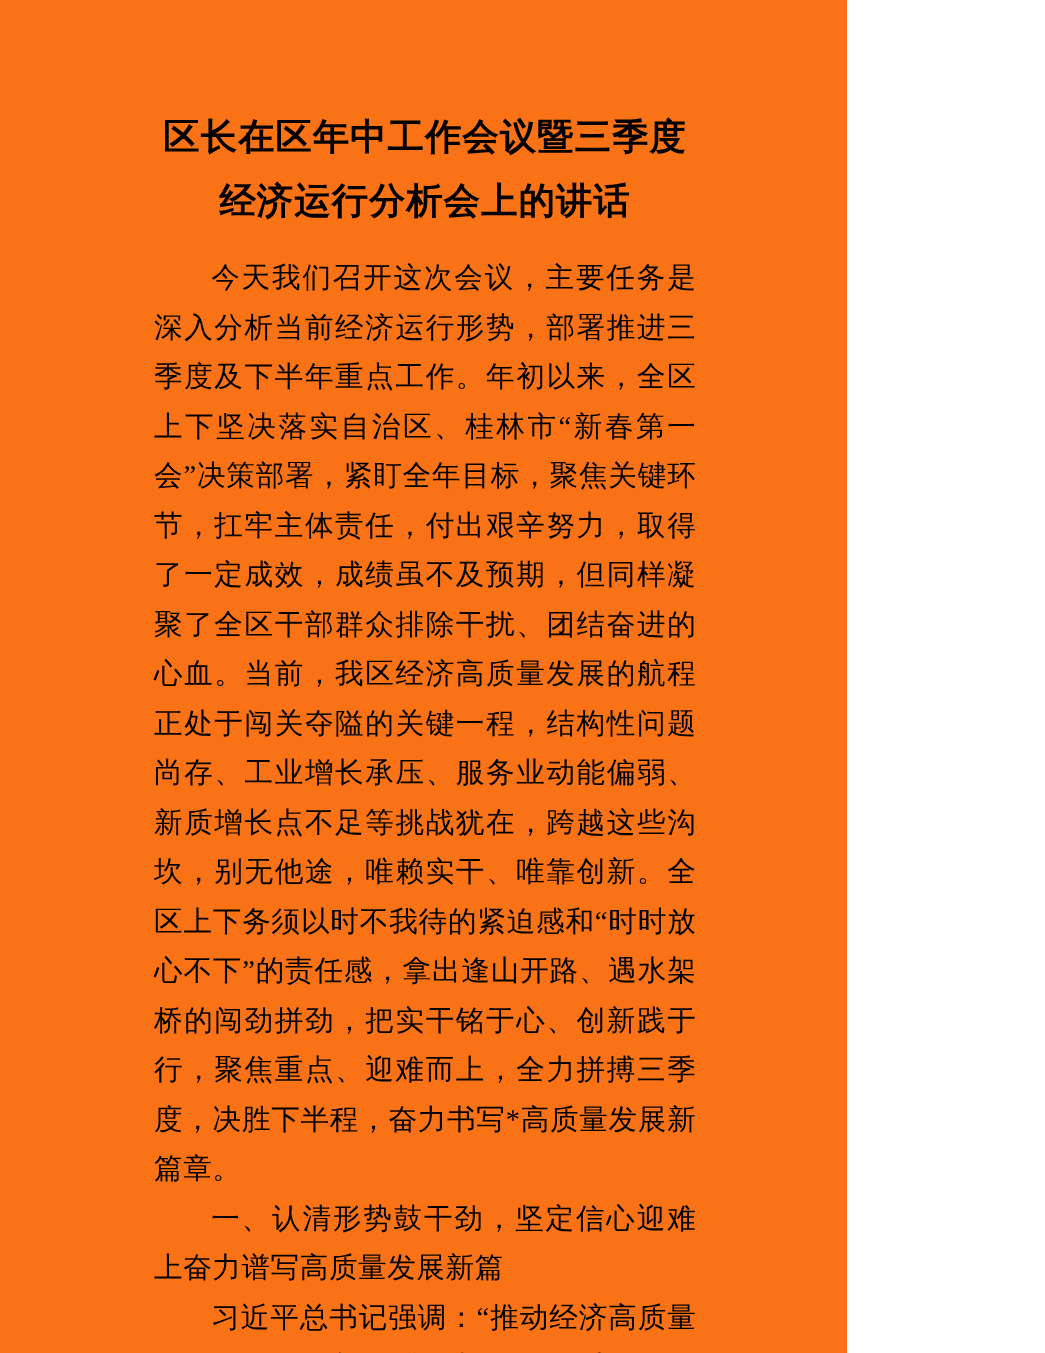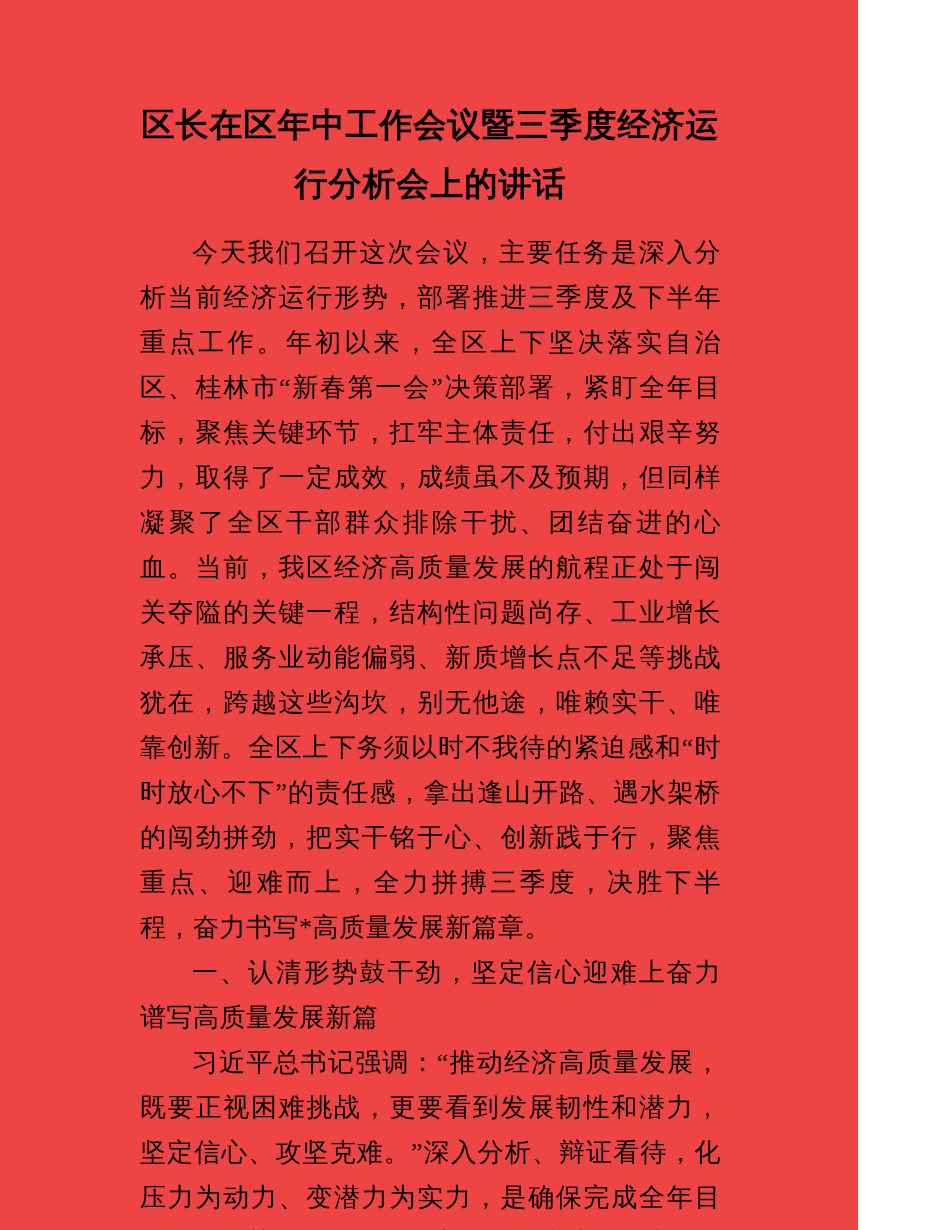--- a/index.html
+++ b/index.html
@@ -9,24 +9,24 @@
   }
   body {
     width: 950px;
     height: 1230px;
     overflow: hidden;
     color: #000000;
     font-family: "Liberation Serif", "DejaVu Serif", serif;
   }
   .page {
     box-sizing: border-box;
-    width: 858px;
+    width: 770px;
     height: 1230px;
     padding: 96px 137px 20px 140px;
-    background: #ef4444;
+    background: #f97316;
   }
   .doc-title {
     font-size: 33px;
     font-weight: bold;
     text-align: center;
     line-height: 59px;
     margin: 0 0 16px 0;
     letter-spacing: 1px;
   }
   .para {

